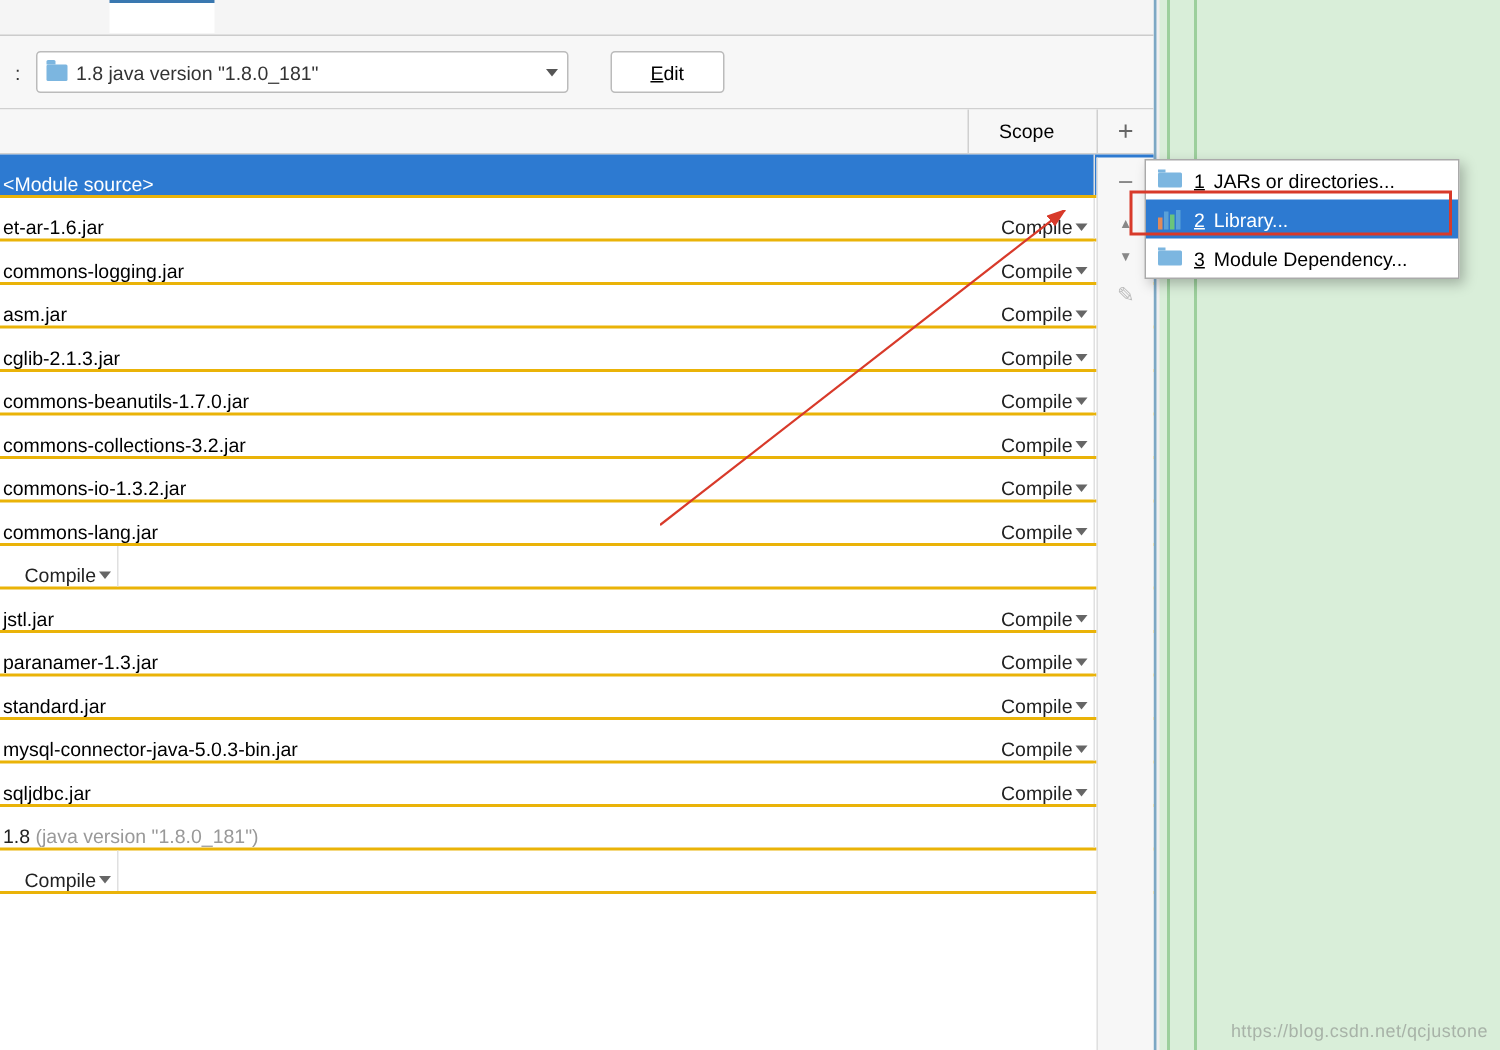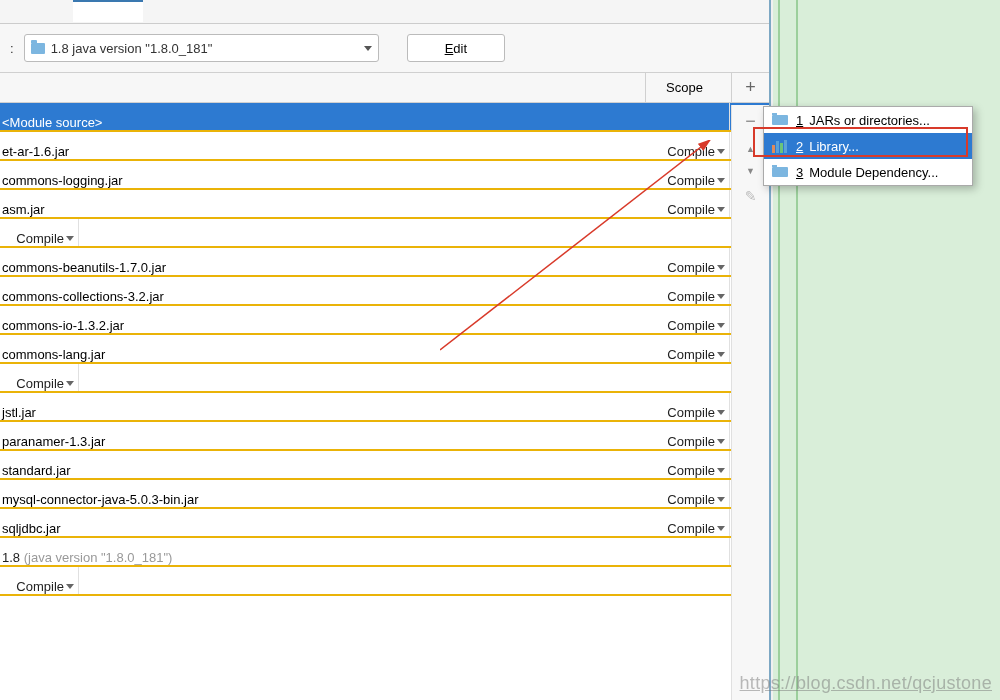--- a/index.html
+++ b/index.html
@@ -13,21 +13,21 @@
     .tab-strip { height: 24px; background: #f5f5f5; border-bottom: 1px solid #ccc; position: relative; }
     .tab-active { position: absolute; left: 73px; top: 0; height: 22px; width: 70px; background: #fff; border-top: 2px solid #3a78b0; }
     
     .toolbar { display: flex; align-items: center; padding: 10px 8px; gap: 8px; border-bottom: 1px solid #d0d0d0; background: #f7f7f7; }
     .lbl { color: #333; margin-right: 2px; padding-left: 2px; }
     .sdk-combo { display: flex; align-items: center; background: #fff; border: 1px solid #bbb; border-radius: 3px; height: 28px; padding: 0 6px 0 6px; width: 355px; }
     .folder-icon { width: 14px; height: 11px; background: #7cb6e0; border-radius: 1px; margin-right: 6px; position: relative; }
     .folder-icon::before { content: ""; position: absolute; top: -3px; left: 0; width: 6px; height: 3px; background: #7cb6e0; border-radius: 1px 1px 0 0; }
     .sdk-label { color: #333; flex: 1; }
     .chev { width: 0; height: 0; border-left: 4px solid transparent; border-right: 4px solid transparent; border-top: 5px solid #555; margin-left: 8px; }
-    .edit-btn { background: #fff; border: 1px solid #bbb; border-radius: 3px; padding: 5px 37px; height: 28px; cursor: pointer; margin-left: 20px; }
+    .edit-btn { background: #fff; border: 1px solid #bbb; border-radius: 3px; padding: 5px 26px; height: 28px; cursor: pointer; margin-left: 20px; }
     .edit-btn .u { text-decoration: underline; }
     
     .table-wrap { position: relative; }
     .table-header { display: flex; height: 30px; background: #f7f7f7; border-bottom: 1px solid #d0d0d0; }
     .col-name { flex: 1; }
     .col-scope { width: 86px; border-left: 1px solid #d0d0d0; padding-left: 20px; line-height: 30px; }
     .col-plus { width: 38px; border-left: 1px solid #d0d0d0; text-align: center; line-height: 28px; color: #666; font-size: 18px; cursor: pointer; }
     
     .rows { }
     .row { display: flex; align-items: flex-end; height: 29px; border-bottom: 2px solid #eab308; }
@@ -62,21 +62,21 @@
     .pi-icon.lib span:nth-child(3){height:10px;background:#6bc47a;} 
     .pi-icon.lib span:nth-child(4){height:13px;}
     .pi-icon.mod { background: #7cb6e0; height: 10px; border-radius: 1px; position: relative; }
     .pi-icon.mod::before { content: ""; position: absolute; top: -2px; left: 0; width: 5px; height: 2px; background: #7cb6e0; }
     .popup-item .num { margin-right: 6px; text-decoration: underline; }
     
     .highlight-box { position: absolute; left: 753px; top: 127px; width: 215px; height: 30px; border: 2px solid #d83a2a; z-index: 25; pointer-events: none; }
     
     .arrow-svg { position: absolute; left: 440px; top: 140px; z-index: 15; pointer-events: none; }
     
-    .watermark { position: absolute; right: 8px; bottom: 6px; color: rgba(120,120,120,0.5); font-size: 18px; letter-spacing: 0.3px; text-decoration: underline; }
+    .watermark { position: absolute; right: 8px; bottom: 6px; color: rgba(120,120,120,0.5); font-size: 12px; letter-spacing: 0.3px; }
   </style>
 </head>
 <body>
 
 <div class="left-panel">
   <div class="tab-strip">
     <div class="tab-active"></div>
   </div>
 
   <div class="toolbar">
@@ -121,20 +121,21 @@
         </div>
         <div class="row">
           <div class="n">asm.jar</div>
           <div class="s">
             <span class="s-text">Compile</span>
             <span class="tiny-chev"></span>
           </div>
           <div class="gut"></div>
         </div>
         <div class="row">
+          <div class="n">cglib-2.1.3.jar</div>
           <div class="s">
             <span class="s-text">Compile</span>
             <span class="tiny-chev"></span>
           </div>
           <div class="gut"></div>
         </div>
         <div class="row">
           <div class="n">commons-beanutils-1.7.0.jar</div>
           <div class="s">
             <span class="s-text">Compile</span>

